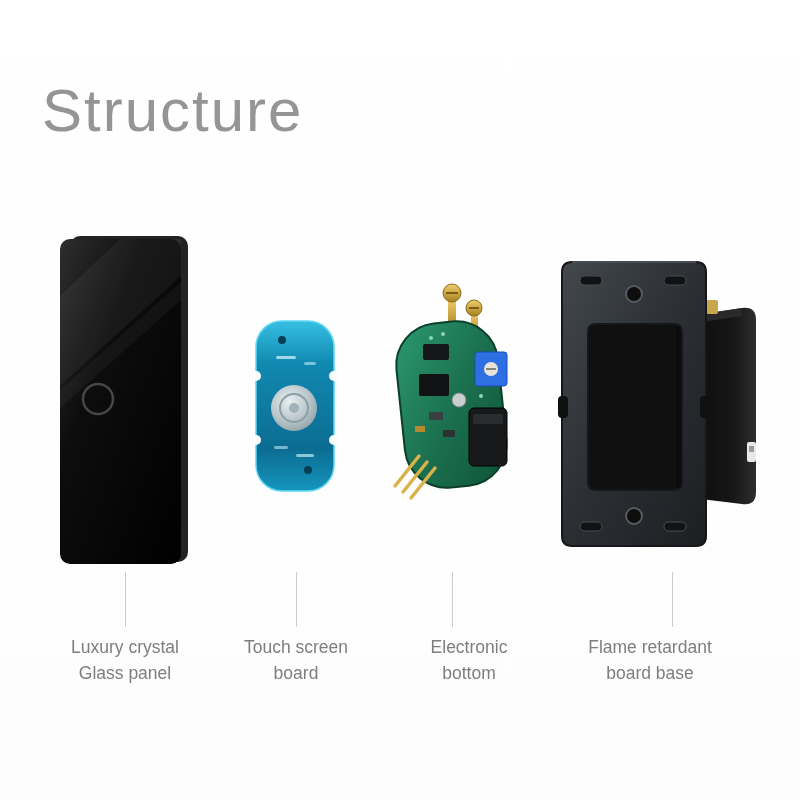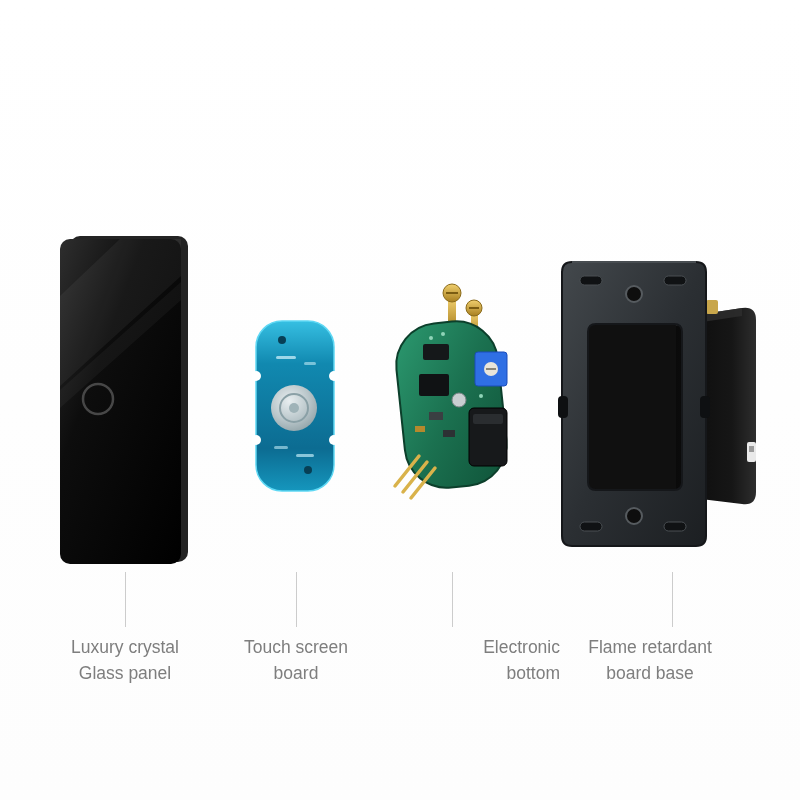--- a/index.html
+++ b/index.html
@@ -40,28 +40,29 @@
   .conn-3 { left: 452px; }
   .conn-4 { left: 672px; }
 
   .comp-label {
     position: absolute; top: 634px; width: 220px;
     text-align: center; font-size: 17.5px; line-height: 26px;
     color: #7e7e7e;
   }
   .lbl-1 { left: 15px;  }
   .lbl-2 { left: 186px; }
-  .lbl-3 { left: 340px; text-align: right; }
+  .lbl-3 { left: 359px; }
   .lbl-4 { left: 540px; }
 </style>
 </head>
 <body>
 
 <div class="page">
 
+  <h1 class="page-title">Structure</h1>
 
   <div class="figure fig-panel">
     <svg viewBox="0 0 130 330" xmlns="http://www.w3.org/2000/svg">
       <defs>
         <linearGradient id="gpanel" x1="0" y1="0" x2="1" y2="1">
           <stop offset="0" stop-color="#2e2e2e"></stop>
           <stop offset="0.35" stop-color="#0d0d0d"></stop>
           <stop offset="1" stop-color="#000000"></stop>
         </linearGradient>
       </defs>

